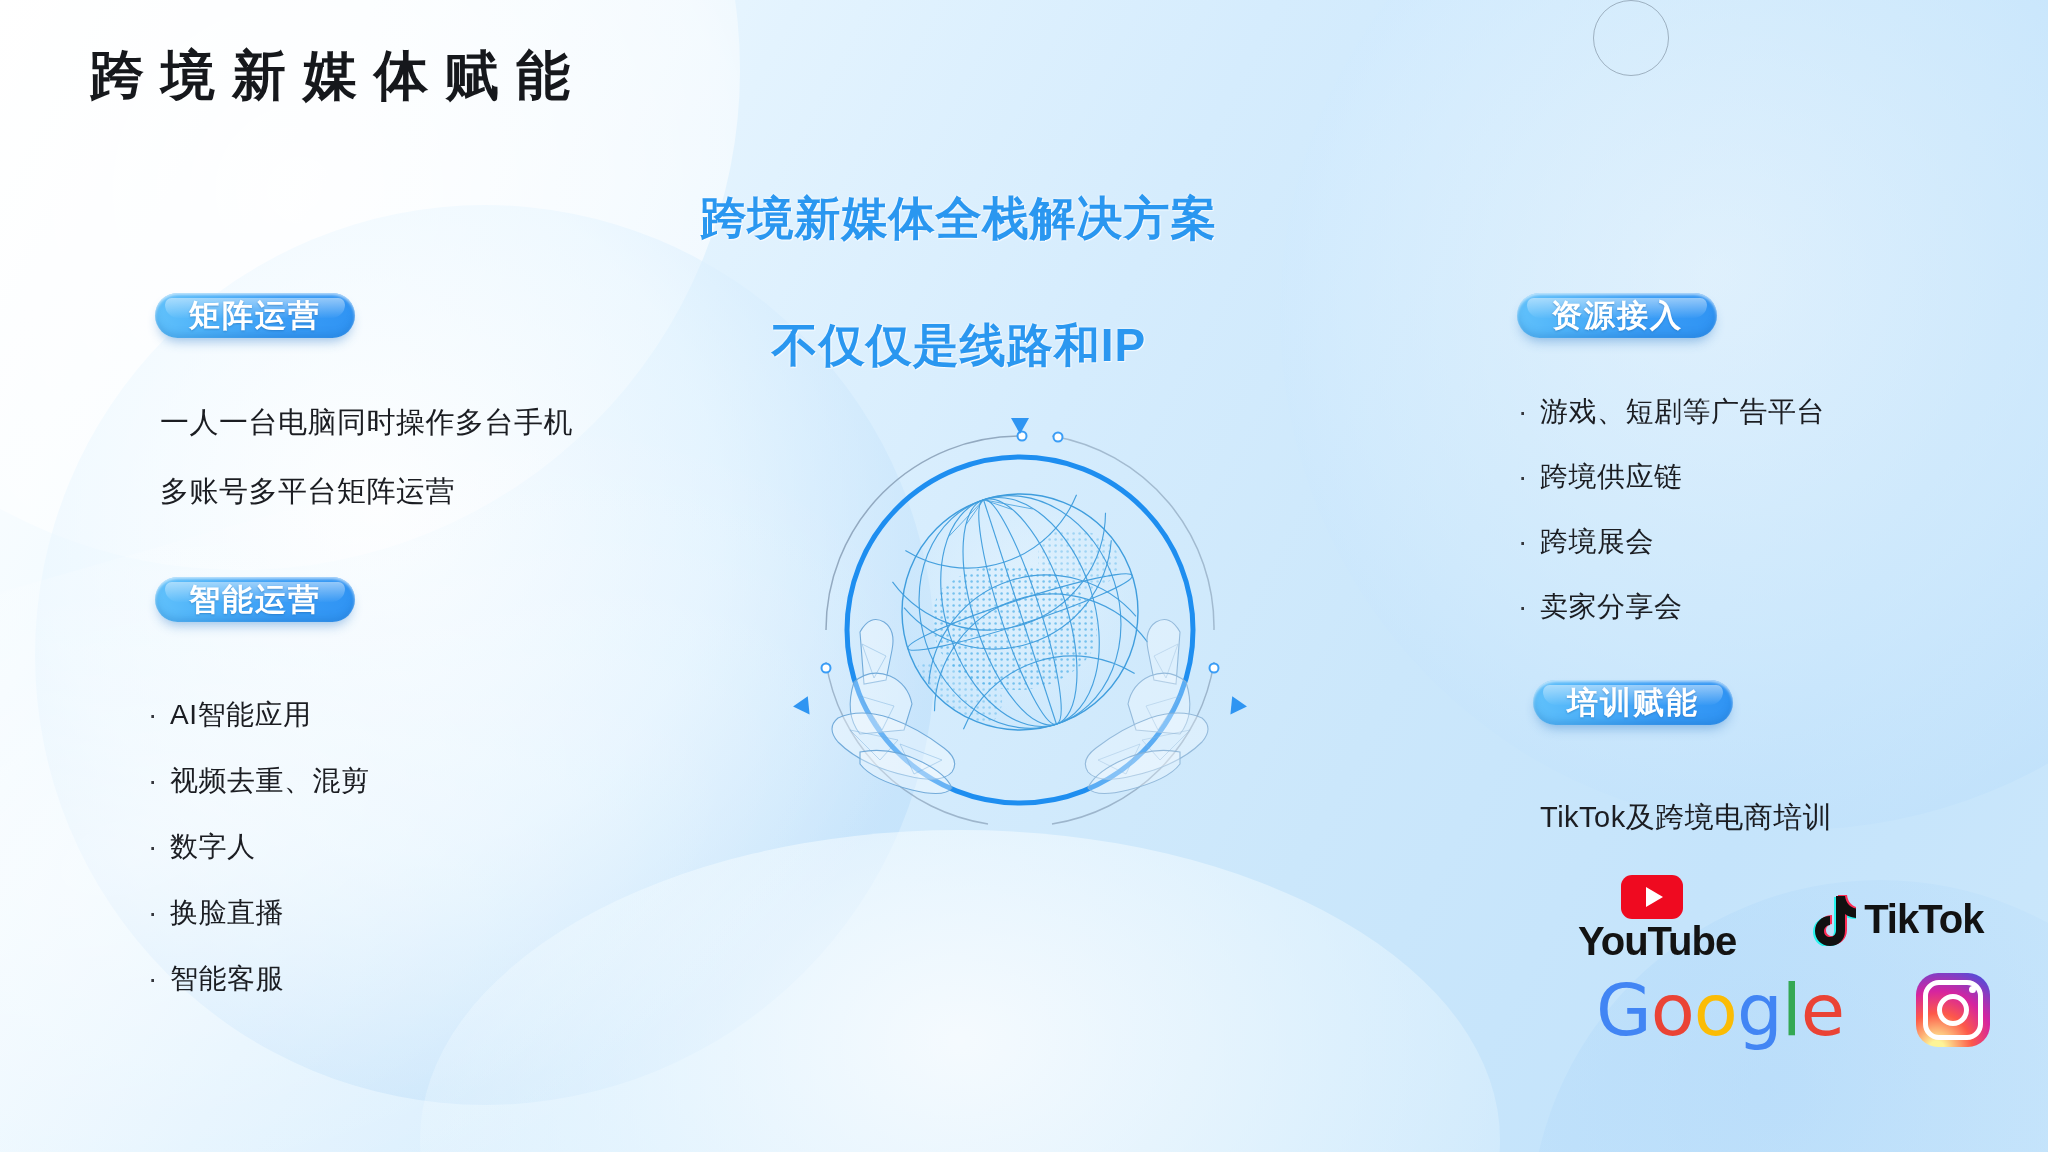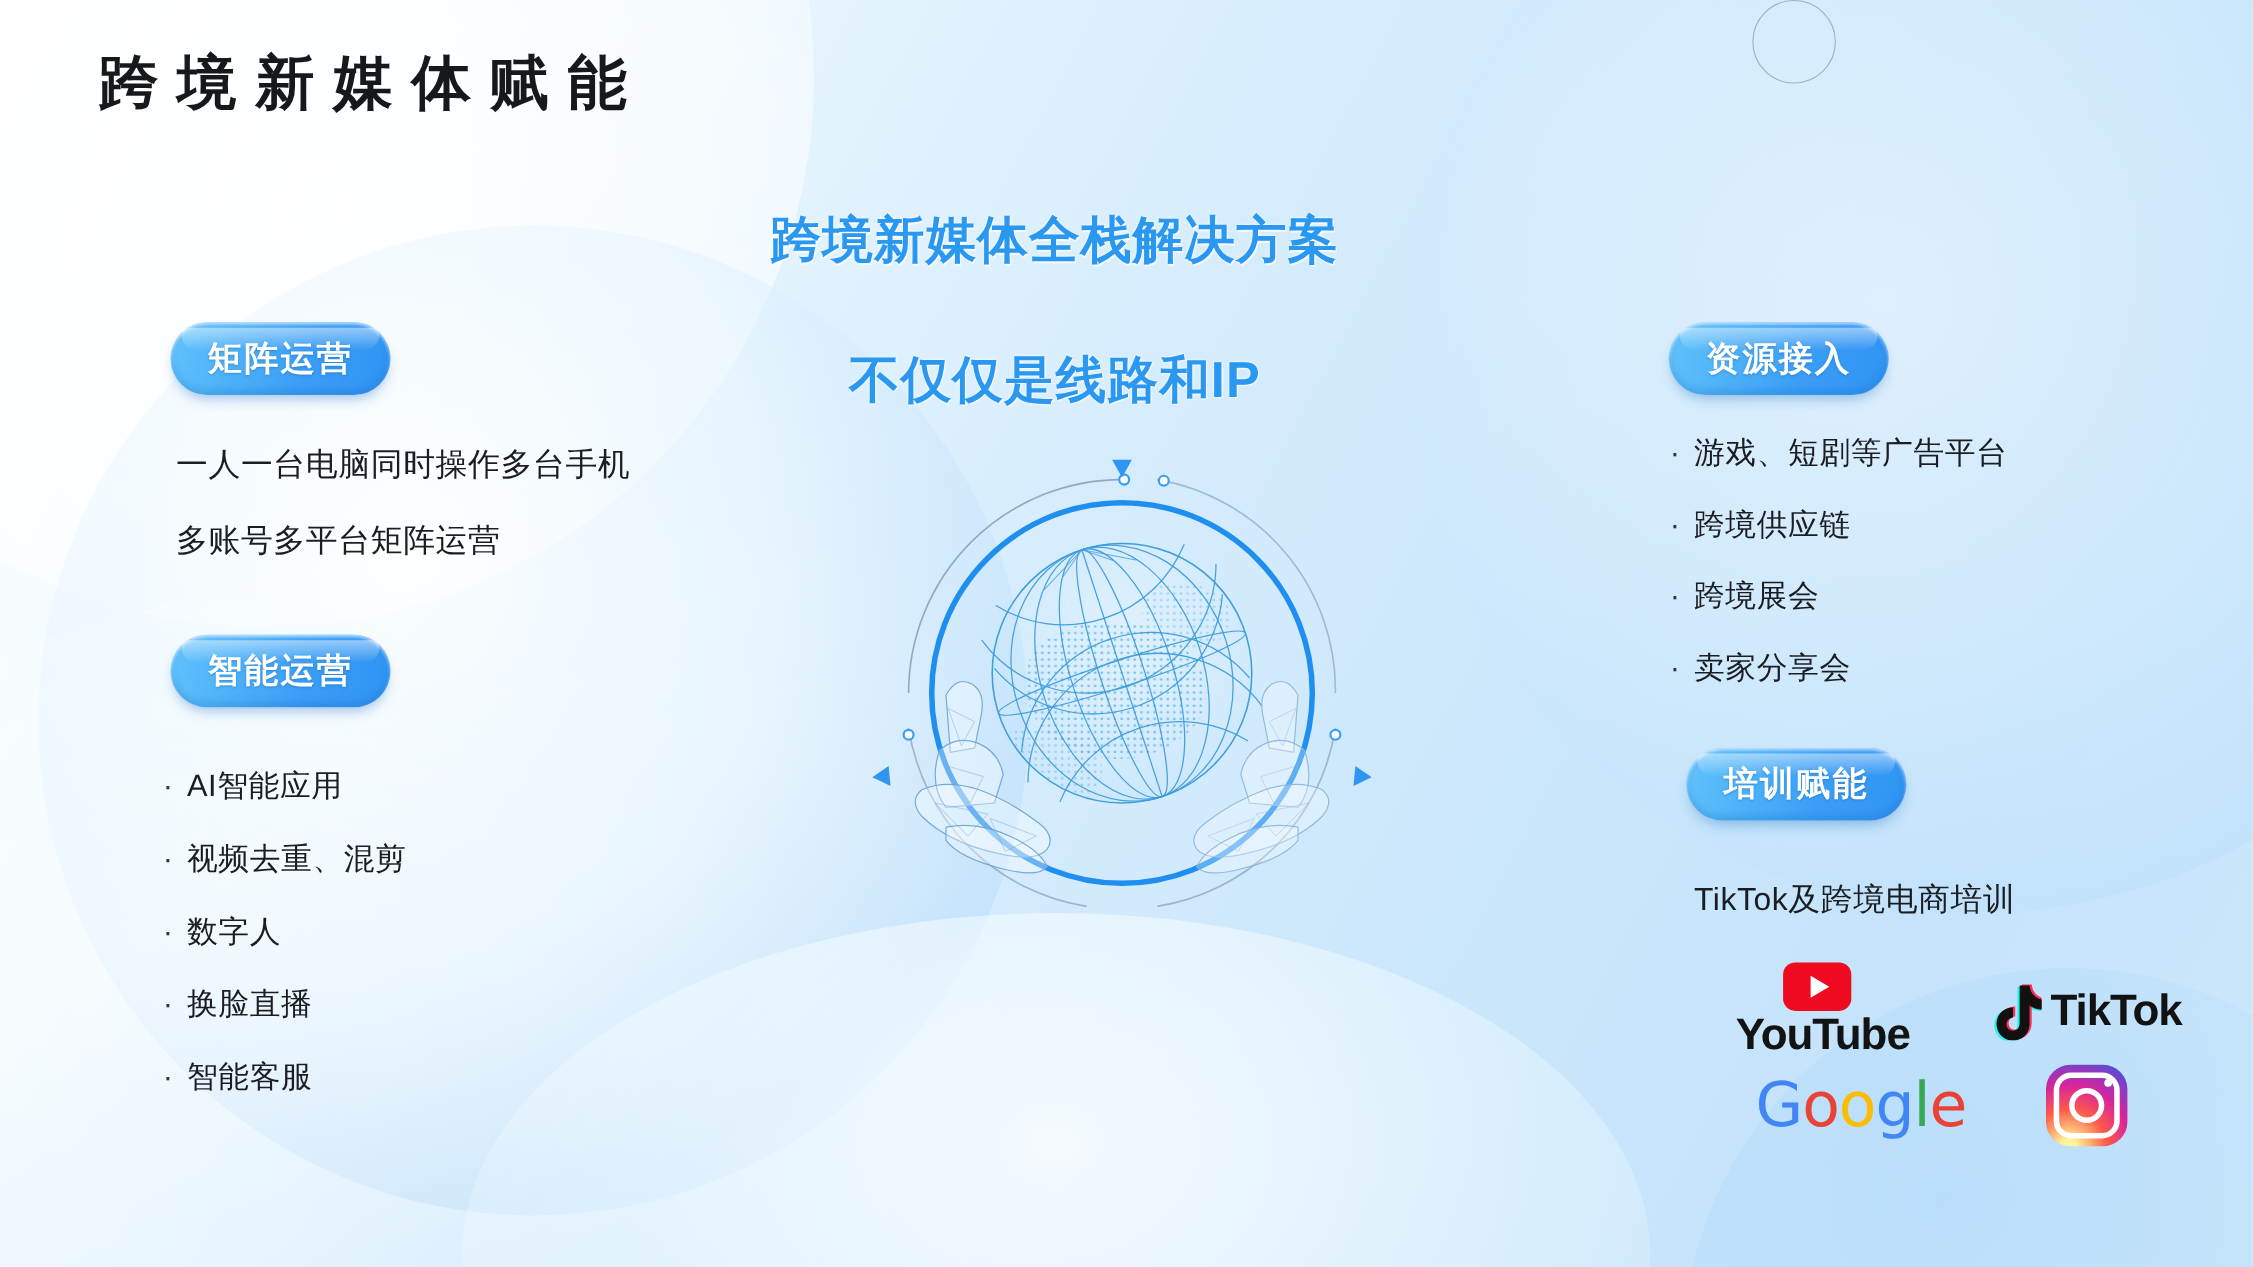--- a/index.html
+++ b/index.html
@@ -138,21 +138,21 @@
   }
   .center-head-2 {
     top: 315px;
     font-size: 46px;
     letter-spacing: 1px;
   }
 
   
   .pill {
     position: absolute;
-    height: 66px;
+    height: 45px;
     border-radius: 34px;
     background: linear-gradient(100deg, #62c2fb 0%, #4fb3f9 26%, #3a9df6 62%, #2f93f3 100%);
     box-shadow: 0 7px 12px -4px rgba(40,120,200,0.45),
                 inset 0 2px 3px rgba(255,255,255,0.65),
                 inset 0 -4px 7px rgba(20,100,180,0.25);
     display: flex;
     align-items: center;
     justify-content: center;
     padding: 0 34px;
     box-sizing: border-box;
@@ -241,21 +241,21 @@
   }
   .tt-logo { display: flex; align-items: center; }
   .tt-word {
     font-size: 40px;
     font-weight: bold;
     color: #121212;
     letter-spacing: -1px;
     margin-left: 8px;
   }
   .google-word {
-    font-size: 56px;
+    font-size: 72px;
     font-weight: normal;
     letter-spacing: -1px;
     font-family: "DejaVu Sans", sans-serif;
   }
   .g-b { color: #4285f4; }
   .g-r { color: #ea4335; }
   .g-y { color: #fbbc05; }
   .g-g { color: #34a853; }
   .ig-logo {
     width: 74px;

